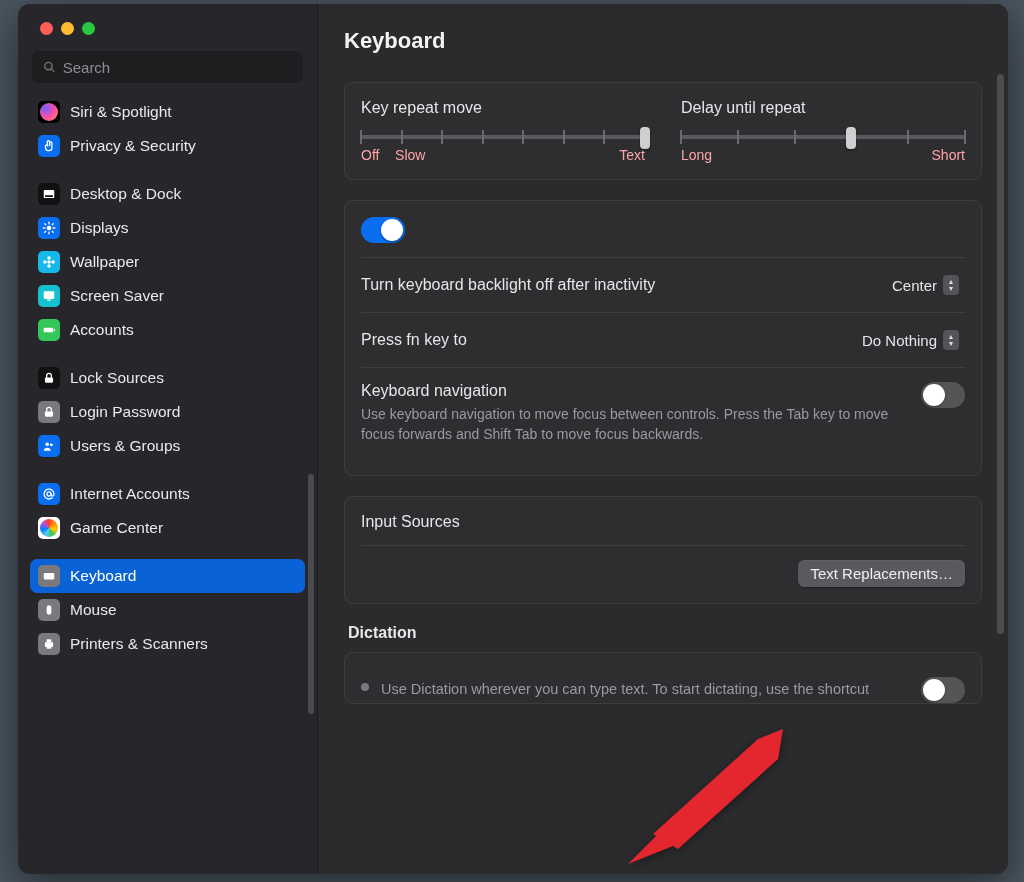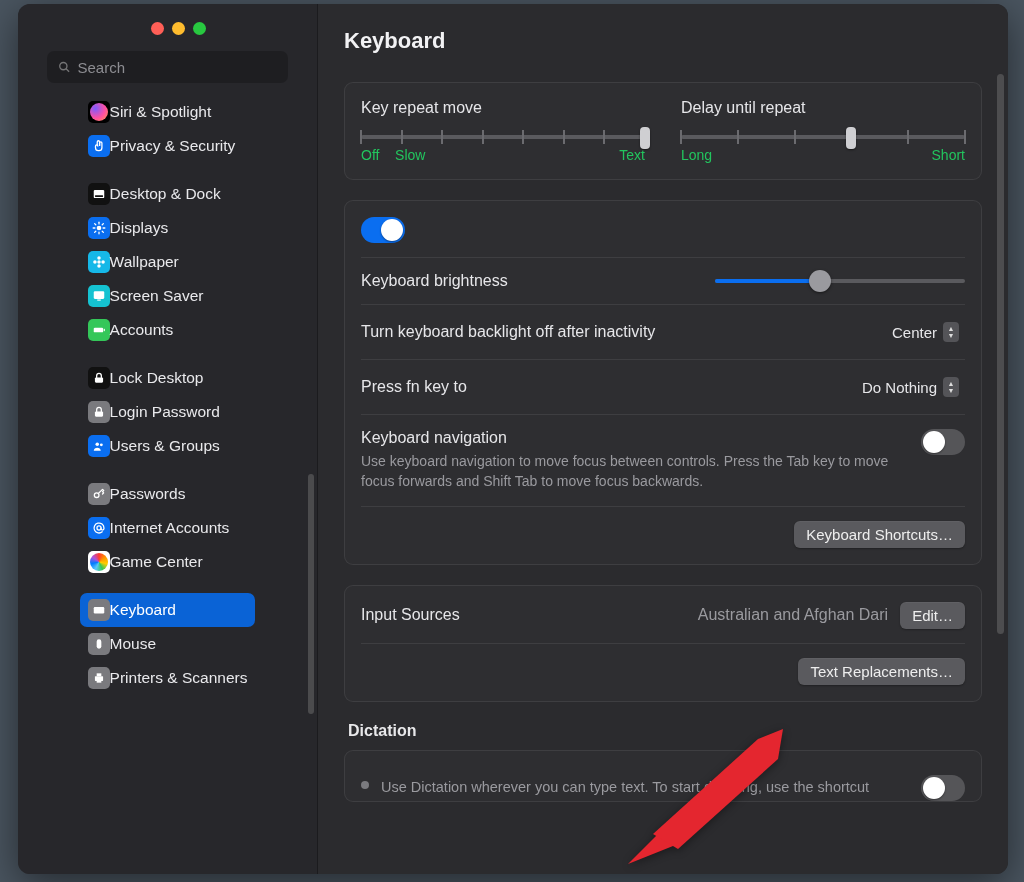--- a/index.html
+++ b/index.html
@@ -6,21 +6,20 @@
   html, body { width: 1024px; height: 882px; overflow: hidden; background:#4a5560; }
   .window {
     position: absolute; left: 18px; top: 4px; width: 990px; height: 870px;
     background: #2a2a2e; border-radius: 12px; display: flex; overflow: hidden;
     box-shadow: 0 10px 40px rgba(0,0,0,0.5);
   }
   .sidebar {
     width: 300px; height: 100%; background: rgba(38,38,42,0.78);
     display:flex; flex-direction:column; position:relative;
     border-right:1px solid rgba(0,0,0,0.3);
-    align-items:center;
   }
   .sidebar-bg {
     position:absolute; inset:0;
     background: linear-gradient(180deg, rgba(32,44,53,0.85), rgba(25,35,42,0.85) 40%, rgba(40,50,55,0.85));
     z-index:0;
   }
   .sidebar > * { position:relative; z-index:1; }
   .traffic { display:flex; gap:8px; padding:18px 0 0 22px; }
   .traffic span { width:13px; height:13px; border-radius:50%; display:inline-block; }
   .tl-close { background:#ff5f57; }
@@ -33,21 +32,21 @@
   }
   .search svg { width:16px; height:16px; opacity:0.55; margin-right:6px; }
   .search input {
     background:transparent; border:none; outline:none; color:#ddd; font-size:15px; width:100%;
   }
   .search input::placeholder { color:#8d8d92; }
   .nav { flex:1; overflow-y:auto; padding: 0 12px 12px 12px; }
   .nav-group { margin-top: 14px; }
   .nav-group:first-child { margin-top:2px; }
   .nav-item {
-    display:flex; align-items:center; padding:6px 8px; border-radius:7px;
+    display:flex; align-items:center; gap:10px; padding:6px 8px; border-radius:7px;
     color:#e9e9ec; font-size:15.5px; cursor:default; user-select:none;
   }
   .nav-item.selected { background:#0a63d6; color:#fff; }
   .nav-icon {
     width:22px; height:22px; border-radius:5px; display:flex; align-items:center; justify-content:center;
     font-size:13px; flex-shrink:0;
   }
   .sidebar-scroll {
     position:absolute; right:3px; top:470px; width:6px; height:240px;
     background: rgba(120,120,120,0.45); border-radius:3px;
@@ -80,21 +79,21 @@
   .sl-title { color:#e6e6e9; font-size:16px; margin-bottom:14px; }
   .track {
     position:relative; height:4px; background:#5a5a5e; border-radius:2px; margin: 18px 0 8px 0;
   }
   .ticks { position:absolute; inset:0; }
   .tick { position:absolute; top:-5px; width:2px; height:14px; background:#6b6b6f; }
   .knob {
     position:absolute; top:-8px; width:10px; height:22px; background:#cfcfd2; border-radius:4px;
     transform:translateX(-50%); box-shadow:0 1px 2px rgba(0,0,0,0.5);
   }
-  .sl-labels { display:flex; justify-content:space-between; color:#22c55e; font-size:14px; }
+  .sl-labels { display:flex; justify-content:space-between; color:#fca5a5; font-size:14px; }
   .sl-labels-wrap { position:relative; }
   .brightness-track {
     position:relative; height:4px; background:#5a5a5e; border-radius:2px; width:250px;
   }
   .brightness-fill {
     position:absolute; left:0; top:0; height:4px; background:#0a6ef0; border-radius:2px;
   }
   .brightness-knob {
     position:absolute; top:-9px; width:22px; height:22px; background:#9a9a9f; border-radius:50%;
     transform:translateX(-50%); box-shadow:0 1px 3px rgba(0,0,0,0.5);
@@ -229,21 +228,21 @@
           </div>
         </div>
         <div class="nav-group">
           <div class="nav-item">
             <div class="nav-icon" style="background: rgb(17, 17, 17);">
               <svg width="14" height="14" viewBox="0 0 24 24" fill="none" stroke="#fff" stroke-width="2.2" stroke-linecap="round" stroke-linejoin="round">
                 <rect x="5" y="11" width="14" height="9" rx="2" fill="#fff" stroke="none"></rect>
                 <path d="M8 11V8a4 4 0 018 0v3" stroke="#fff"></path>
               </svg>
             </div>
-            <span>Lock Desktop</span>
+            <span>Lock Sources</span>
           </div>
           <div class="nav-item">
             <div class="nav-icon" style="background: rgb(122, 122, 126);">
               <svg width="14" height="14" viewBox="0 0 24 24" fill="none" stroke="#fff" stroke-width="2.2" stroke-linecap="round" stroke-linejoin="round">
                 <rect x="5" y="11" width="14" height="9" rx="2" fill="#fff" stroke="none"></rect>
                 <path d="M8 11V8a4 4 0 018 0v3" stroke="#fff"></path>
               </svg>
             </div>
             <span>Login Password</span>
           </div>
@@ -252,29 +251,20 @@
               <svg width="14" height="14" viewBox="0 0 24 24" fill="none" stroke="#fff" stroke-width="2.2" stroke-linecap="round" stroke-linejoin="round">
                 <circle cx="9" cy="9" r="3" fill="#fff" stroke="none"></circle>
                 <circle cx="16" cy="10" r="2.5" fill="#fff" stroke="none"></circle>
                 <path d="M3 20c0-3 3-5 6-5s6 2 6 5" fill="#fff" stroke="none"></path>
               </svg>
             </div>
             <span>Users &amp; Groups</span>
           </div>
         </div>
         <div class="nav-group">
-          <div class="nav-item">
-            <div class="nav-icon" style="background: rgb(122, 122, 126);">
-              <svg width="14" height="14" viewBox="0 0 24 24" fill="none" stroke="#fff" stroke-width="2.2" stroke-linecap="round" stroke-linejoin="round">
-                <circle cx="8" cy="14" r="4" stroke="#fff"></circle>
-                <path d="M11 11l7-7 2 2-2 2 2 2-2 2" stroke="#fff"></path>
-              </svg>
-            </div>
-            <span>Passwords</span>
-          </div>
           <div class="nav-item">
             <div class="nav-icon" style="background: rgb(10, 110, 240);">
               <svg width="14" height="14" viewBox="0 0 24 24" fill="none" stroke="#fff" stroke-width="2.2" stroke-linecap="round" stroke-linejoin="round">
                 <circle cx="12" cy="12" r="3.5" stroke="#fff"></circle>
                 <path d="M15.5 12v1a2.5 2.5 0 005 0v-1a8.5 8.5 0 10-3 6.5" stroke="#fff"></path>
               </svg>
             </div>
             <span>Internet Accounts</span>
           </div>
           <div class="nav-item">
@@ -374,27 +364,20 @@
         </div>
       </div>
 
       <div class="panel">
         <div class="row">
           <div class="toggle on">
               <div class="dot"></div>
             </div>
         </div>
         <div class="row">
-          <span class="label">Keyboard brightness</span>
-          <div class="brightness-track">
-            <div class="brightness-fill" id="bfill" style="width: 42%;"></div>
-            <div class="brightness-knob" id="bknob" style="left: 42%;"></div>
-          </div>
-        </div>
-        <div class="row">
           <span class="label">Turn keyboard backlight off after inactivity</span>
           <div class="select">
             <span>Center</span>
             <span class="stepper">▲<br>▼</span>
           </div>
         </div>
         <div class="row">
           <span class="label">Press fn key to</span>
           <div class="select">
             <span>Do Nothing</span>
@@ -403,32 +386,25 @@
         </div>
         <div class="row" style="align-items:flex-start">
           <div style="flex:1">
             <div class="label">Keyboard navigation</div>
             <div class="sublabel">Use keyboard navigation to move focus between controls. Press the Tab key to move focus forwards and Shift Tab to move focus backwards.</div>
           </div>
           <div class="toggle">
               <div class="dot"></div>
             </div>
         </div>
-        <div class="btn-row">
-          <span class="btn">Keyboard Shortcuts…</span>
-        </div>
       </div>
 
       <div class="panel">
         <div class="row">
           <span class="label">Input Sources</span>
-          <div style="display:flex;align-items:center;gap:12px">
-            <span class="muted">Australian and Afghan Dari</span>
-            <span class="btn">Edit…</span>
-          </div>
         </div>
         <div class="btn-row row-last">
           <span class="btn">Text Replacements…</span>
         </div>
       </div>
 
       <div class="section-title">Dictation</div>
       <div class="panel" style="padding-bottom:0">
         <div class="dictation-row">
           <div class="dictation-dot"></div>

